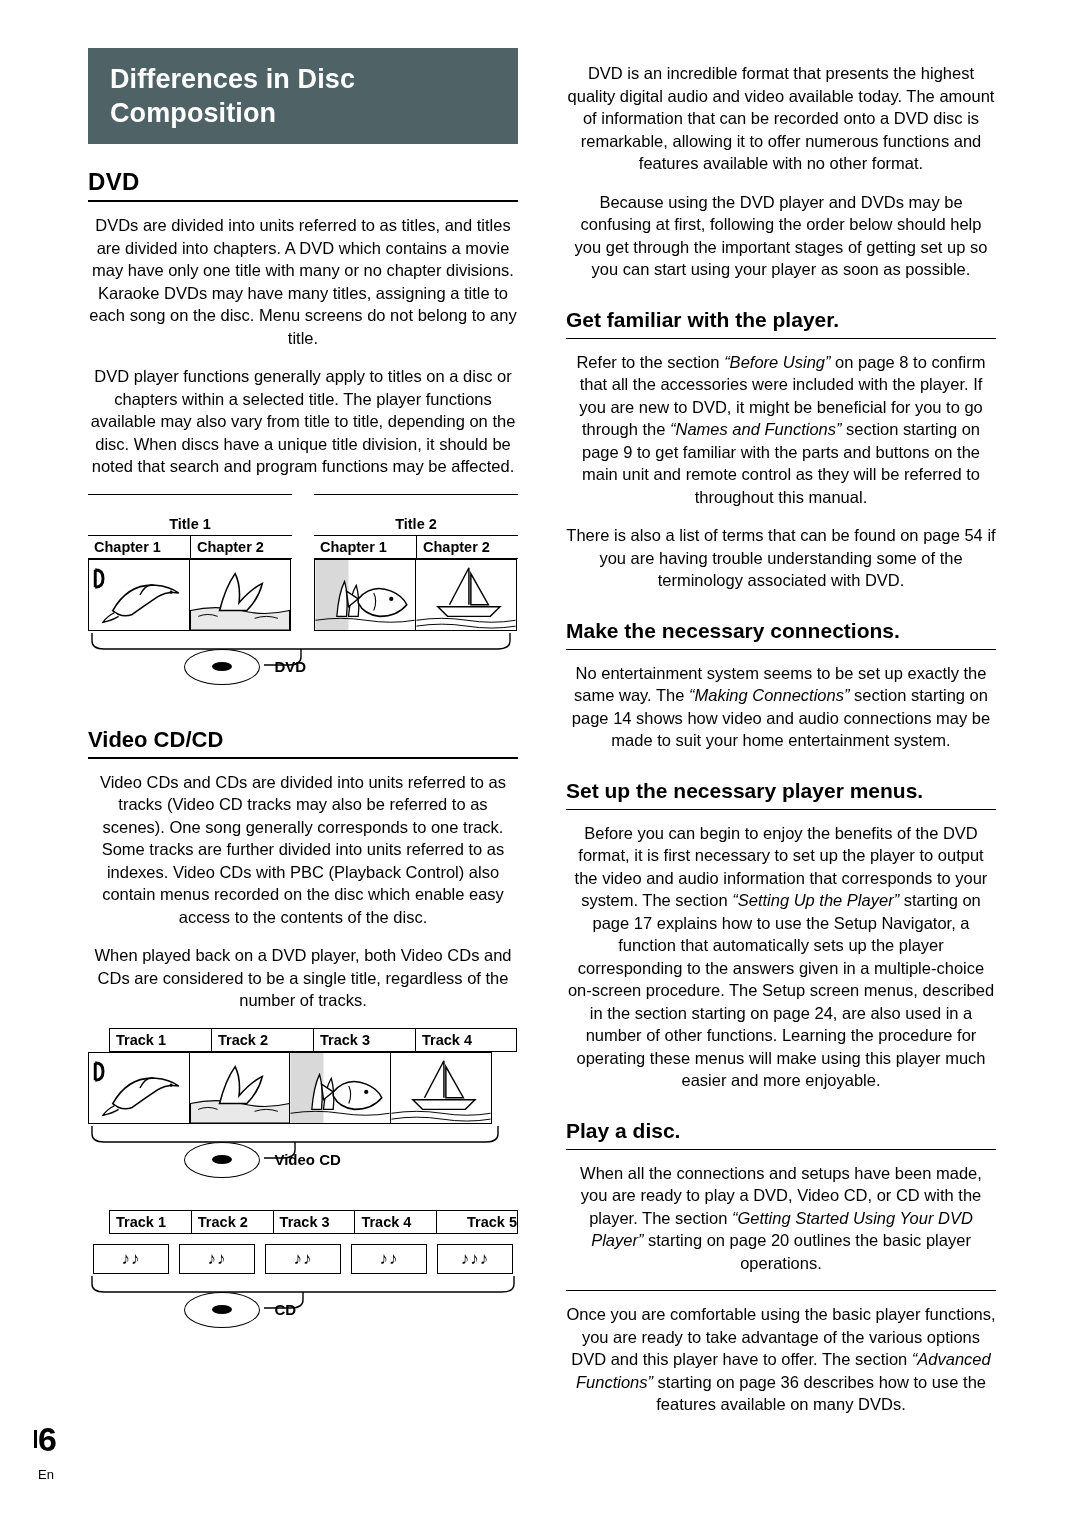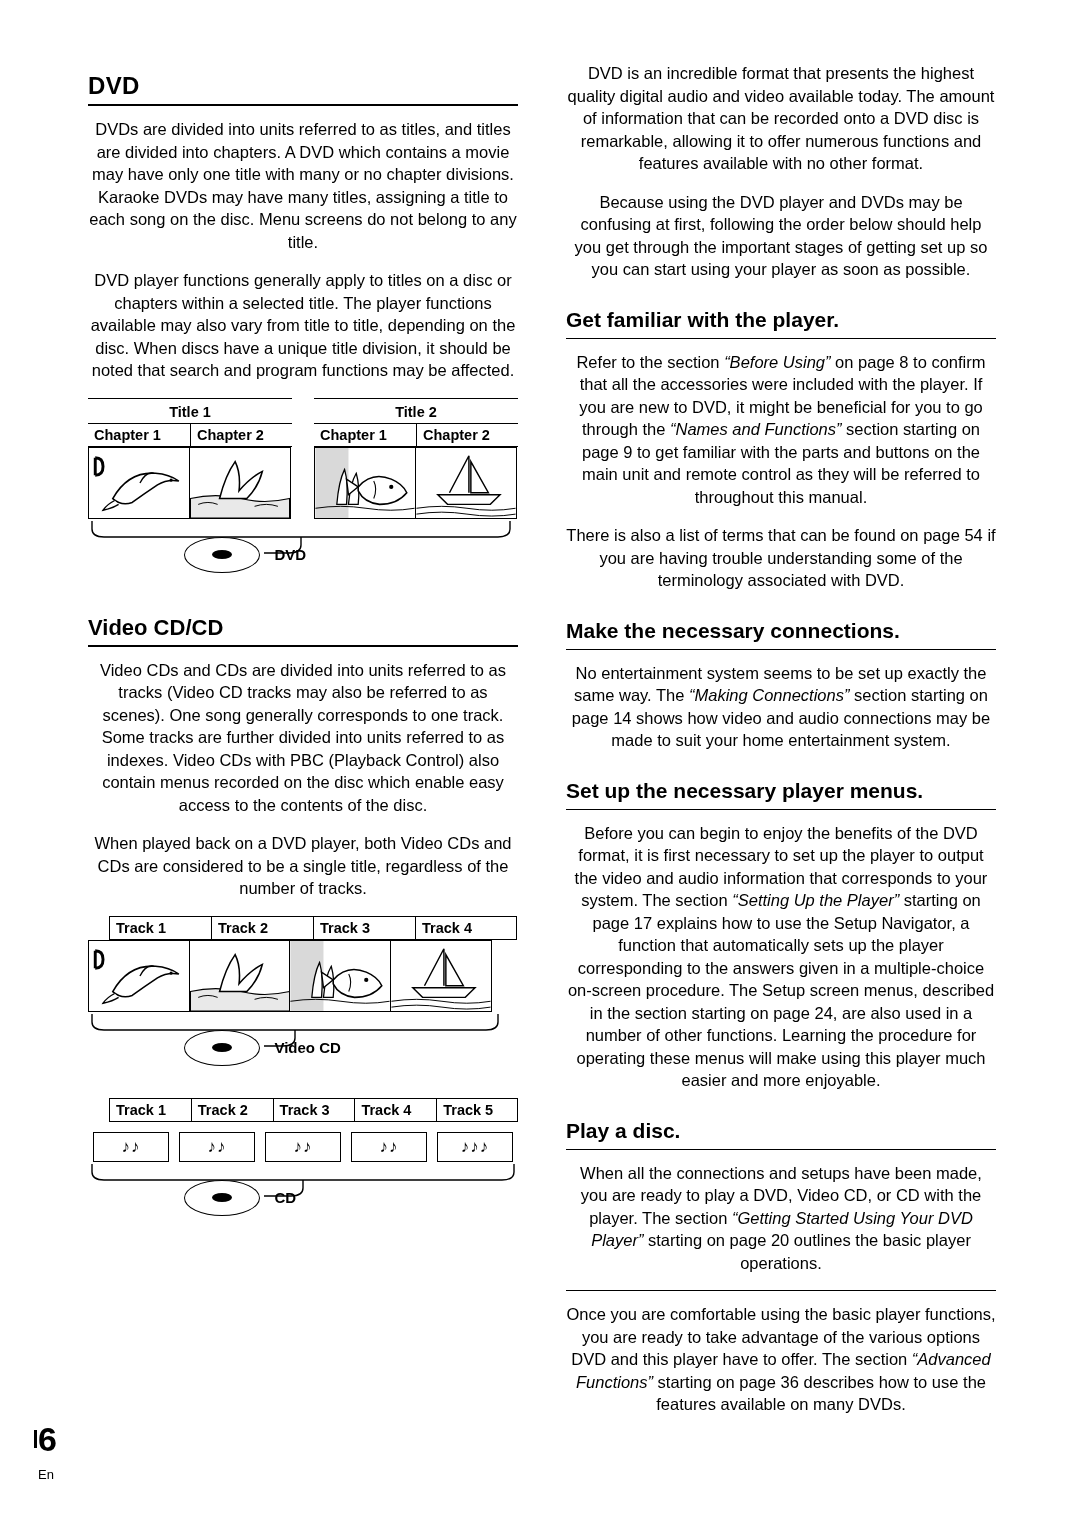--- a/index.html
+++ b/index.html
@@ -114,21 +114,21 @@
   }
   .titlegroup {
     width: 204px;
   }
   .titlebar {
     border-top: 1.5px solid #000;
     border-bottom: 1.5px solid #000;
     text-align: center;
     font-size: 14.5px;
     font-weight: bold;
-    padding: 5px 0 3px 0;
+    padding: 21px 0 3px 0;
   }
   .chaprow {
     display: flex;
   }
   .chapcell {
     width: 102px;
     box-sizing: border-box;
     font-size: 14.5px;
     font-weight: bold;
     padding: 3px 0 3px 6px;
@@ -237,20 +237,21 @@
     background: #000;
   }
 </style>
 </head>
 <body>
 
 <div class="page">
 
   <div class="col-left">
 
+    <div class="banner">Differences in Disc Composition</div>
 
     <div class="h-dvd">DVD</div>
     <hr class="rule">
 
     <div class="txtblock">
       <p class="body">DVDs are divided into units referred to as titles, and titles are divided into chapters. A DVD which contains a movie may have only one title with many or no chapter divisions. Karaoke DVDs may have many titles, assigning a title to each song on the disc. Menu screens do not belong to any title.</p>
       <p class="body">DVD player functions generally apply to titles on a disc or chapters within a selected title. The player functions available may also vary from title to title, depending on the disc. When discs have a unique title division, it should be noted that search and program functions may be affected.</p>
     </div>
 
     <div class="fig">
@@ -402,21 +403,21 @@
         </div>
       </div>
     </div>
 
     <div class="fig" style="margin-top:16px;">
       <div class="trackrow">
         <div class="trackcell" style="width:86px;">Track 1</div>
         <div class="trackcell" style="width:86px;">Track 2</div>
         <div class="trackcell" style="width:86px;">Track 3</div>
         <div class="trackcell" style="width:86px;">Track 4</div>
-        <div class="trackcell" style="width:86px;">Track 5</div>
+        <div class="trackcell" style="width:86px;text-align:right;">Track 5</div>
       </div>
       <div style="display:flex;margin-top:10px;">
         <div style="width:86px;display:flex;justify-content:center;">
           <div class="notebox">♪♪</div>
         </div>
         <div style="width:86px;display:flex;justify-content:center;">
           <div class="notebox">♪♪</div>
         </div>
         <div style="width:86px;display:flex;justify-content:center;">
           <div class="notebox">♪♪</div>

